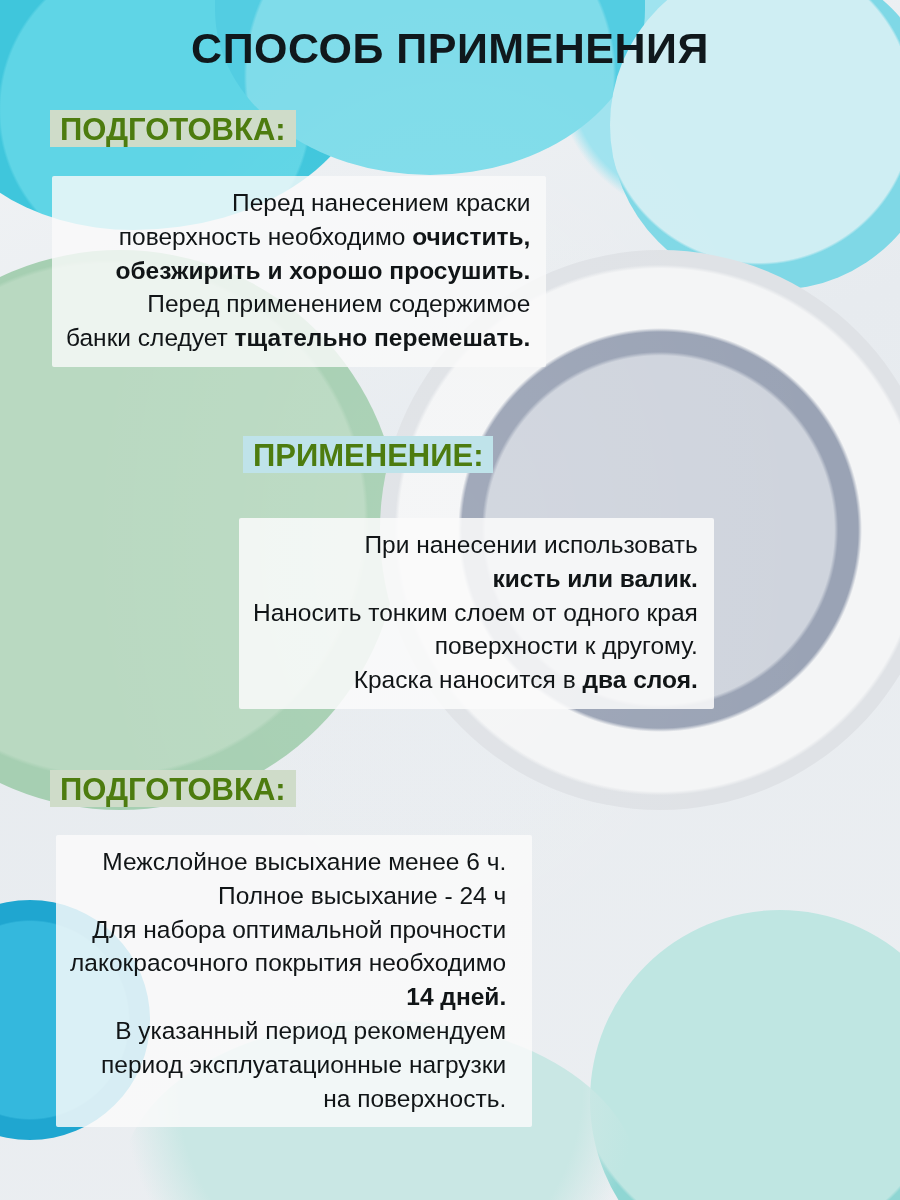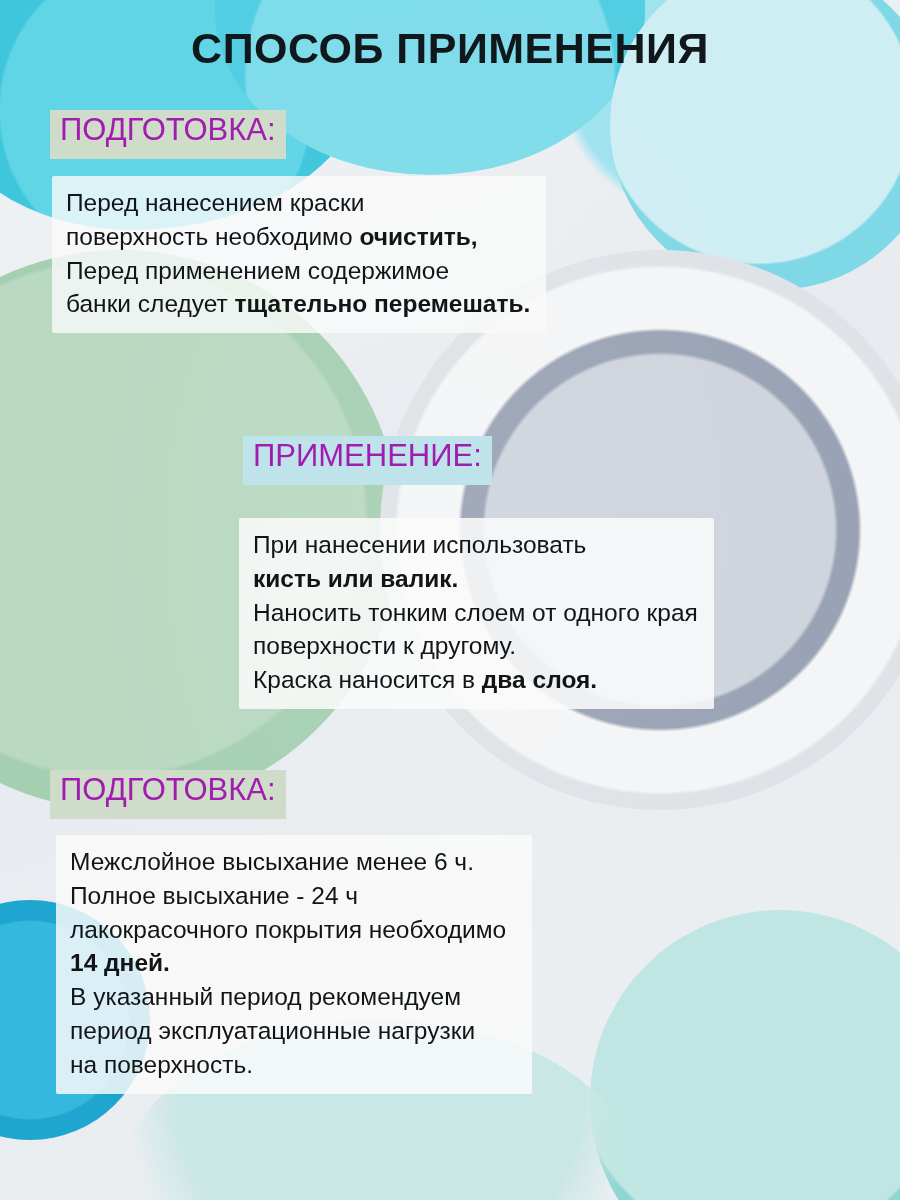--- a/index.html
+++ b/index.html
@@ -113,35 +113,36 @@
     font-size: 43px;
     font-weight: bold;
     letter-spacing: 0.5px;
     color: #10181c;
     line-height: 1.05;
   }
 
   .section-head {
     display: inline-block;
     font-size: 31px;
-    font-weight: normal;
-    color: #a21caf;
-    padding: 3px 10px 12px 10px;
+    font-weight: bold;
+    color: #4d7c0f;
+    padding: 3px 10px 0 10px;
     line-height: 1.1;
     white-space: nowrap;
   }
 
   .body-box {
     display: inline-block;
     background: rgba(250, 250, 250, 0.86);
     padding: 10px 16px 12px 14px;
     font-size: 24.5px;
     line-height: 1.38;
     color: #111517;
     border-radius: 2px;
+    text-align: right;
   }
   .body-box p {
     margin: 0;
     white-space: nowrap;
   }
   .body-box b { font-weight: bold; }
 
   
   .blk-prep-head {
     position: absolute;
@@ -203,37 +204,39 @@
   </div>
 
   <div class="content">
 
     <div class="title" style="color: rgb(16, 24, 28);">СПОСОБ ПРИМЕНЕНИЯ</div>
 
     <div class="section-head blk-prep-head" style="background: rgb(207, 220, 201);">ПОДГОТОВКА:</div>
     <div class="body-box blk-prep-body">
         <p>Перед нанесением краски</p>
         <p>поверхность  необходимо  <b>очистить,</b></p>
+        <p><b>обезжирить  и  хорошо  просушить.</b></p>
         <p>Перед применением содержимое</p>
         <p>банки следует <b>тщательно перемешать.</b></p>
       </div>
 
     <div class="section-head blk-use-head" style="background: rgb(191, 227, 234);">ПРИМЕНЕНИЕ:</div>
     <div class="body-box blk-use-body">
         <p>При нанесении использовать</p>
         <p><b>кисть или валик.</b></p>
         <p>Наносить тонким слоем от одного края</p>
         <p>поверхности к другому.</p>
         <p>Краска наносится в <b>два слоя.</b></p>
       </div>
 
     <div class="section-head blk-dry-head" style="background: rgb(207, 220, 201);">ПОДГОТОВКА:</div>
     <div class="body-box blk-dry-body">
         <p>Межслойное высыхание менее 6 ч.</p>
         <p>Полное высыхание - 24 ч</p>
+        <p>Для набора оптимальной прочности</p>
         <p>лакокрасочного покрытия необходимо</p>
         <p><b>14 дней.</b></p>
         <p>В указанный период рекомендуем</p>
         <p>период эксплуатационные нагрузки</p>
         <p>на поверхность.</p>
       </div>
 
   </div>
 </div>
 

